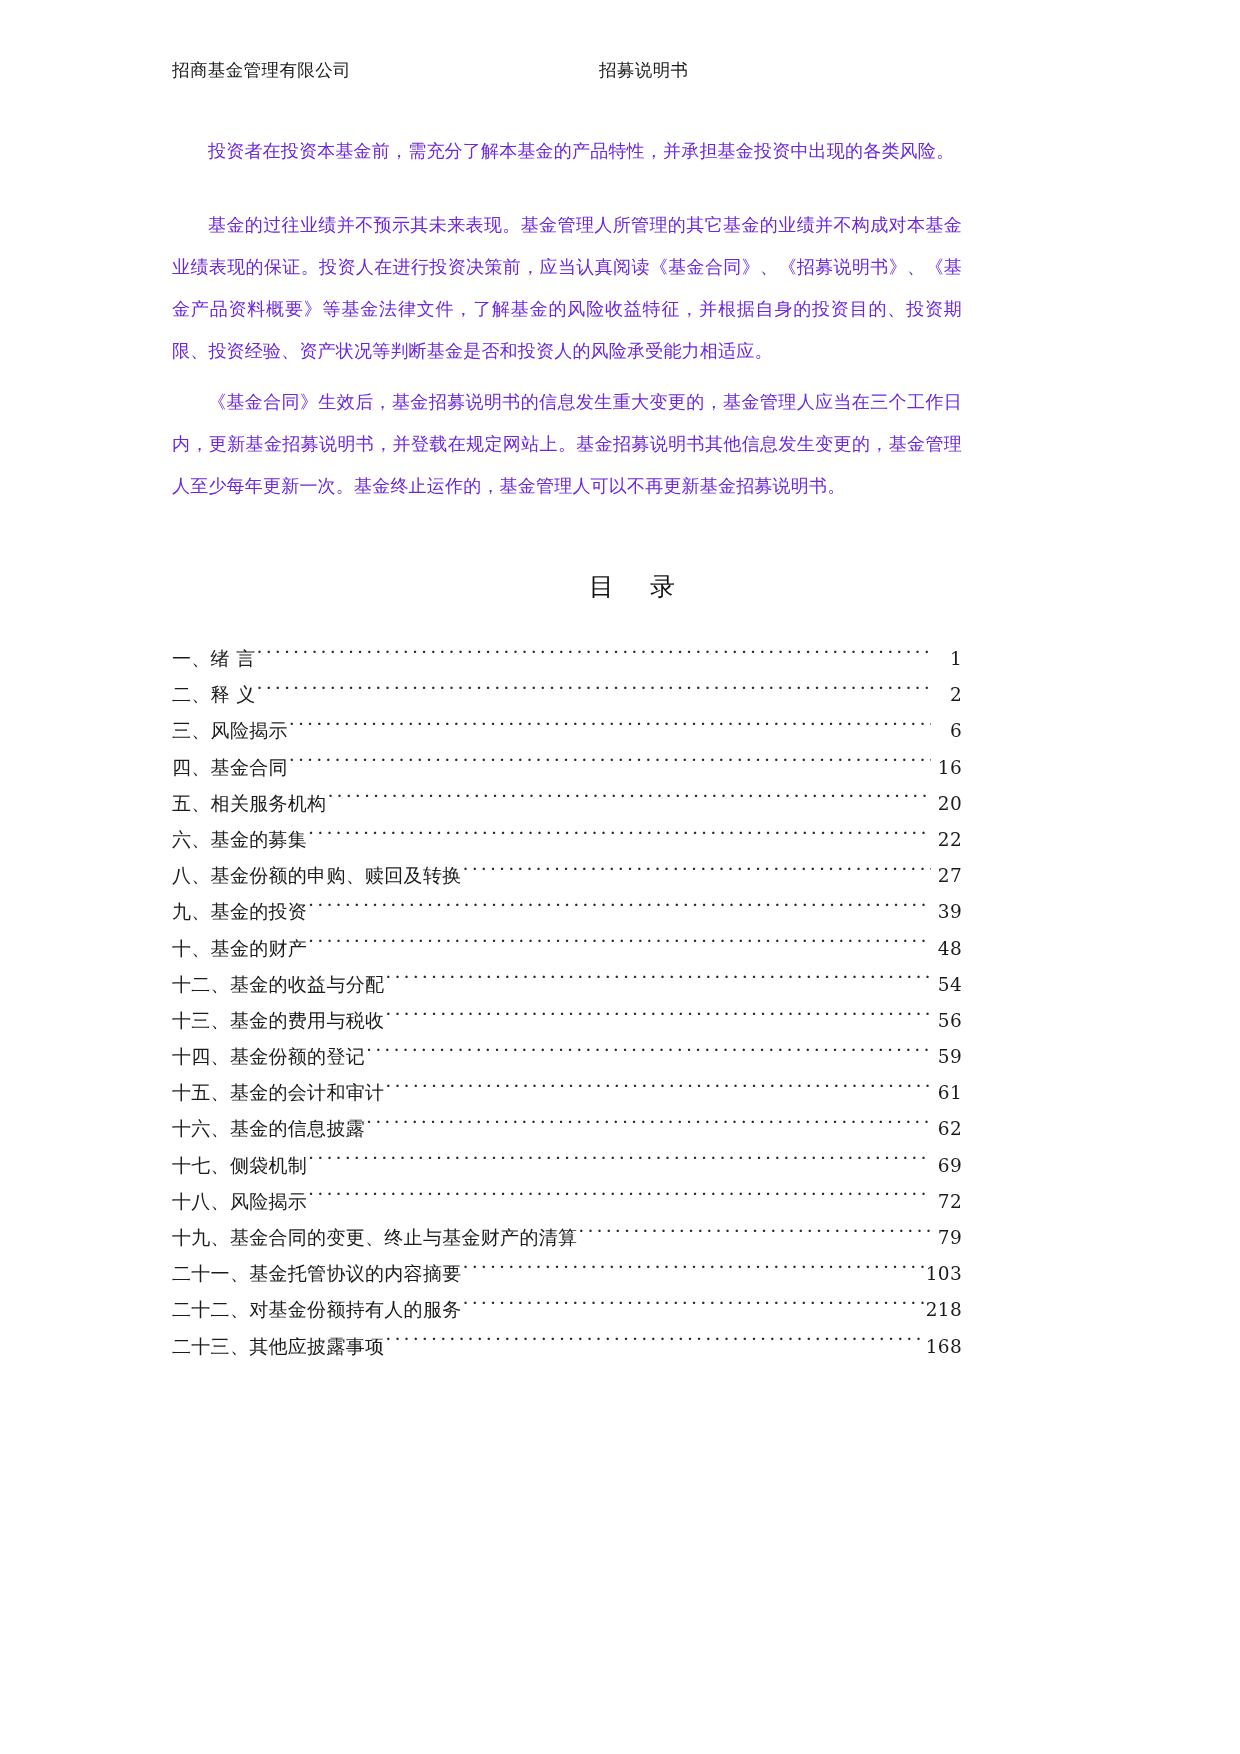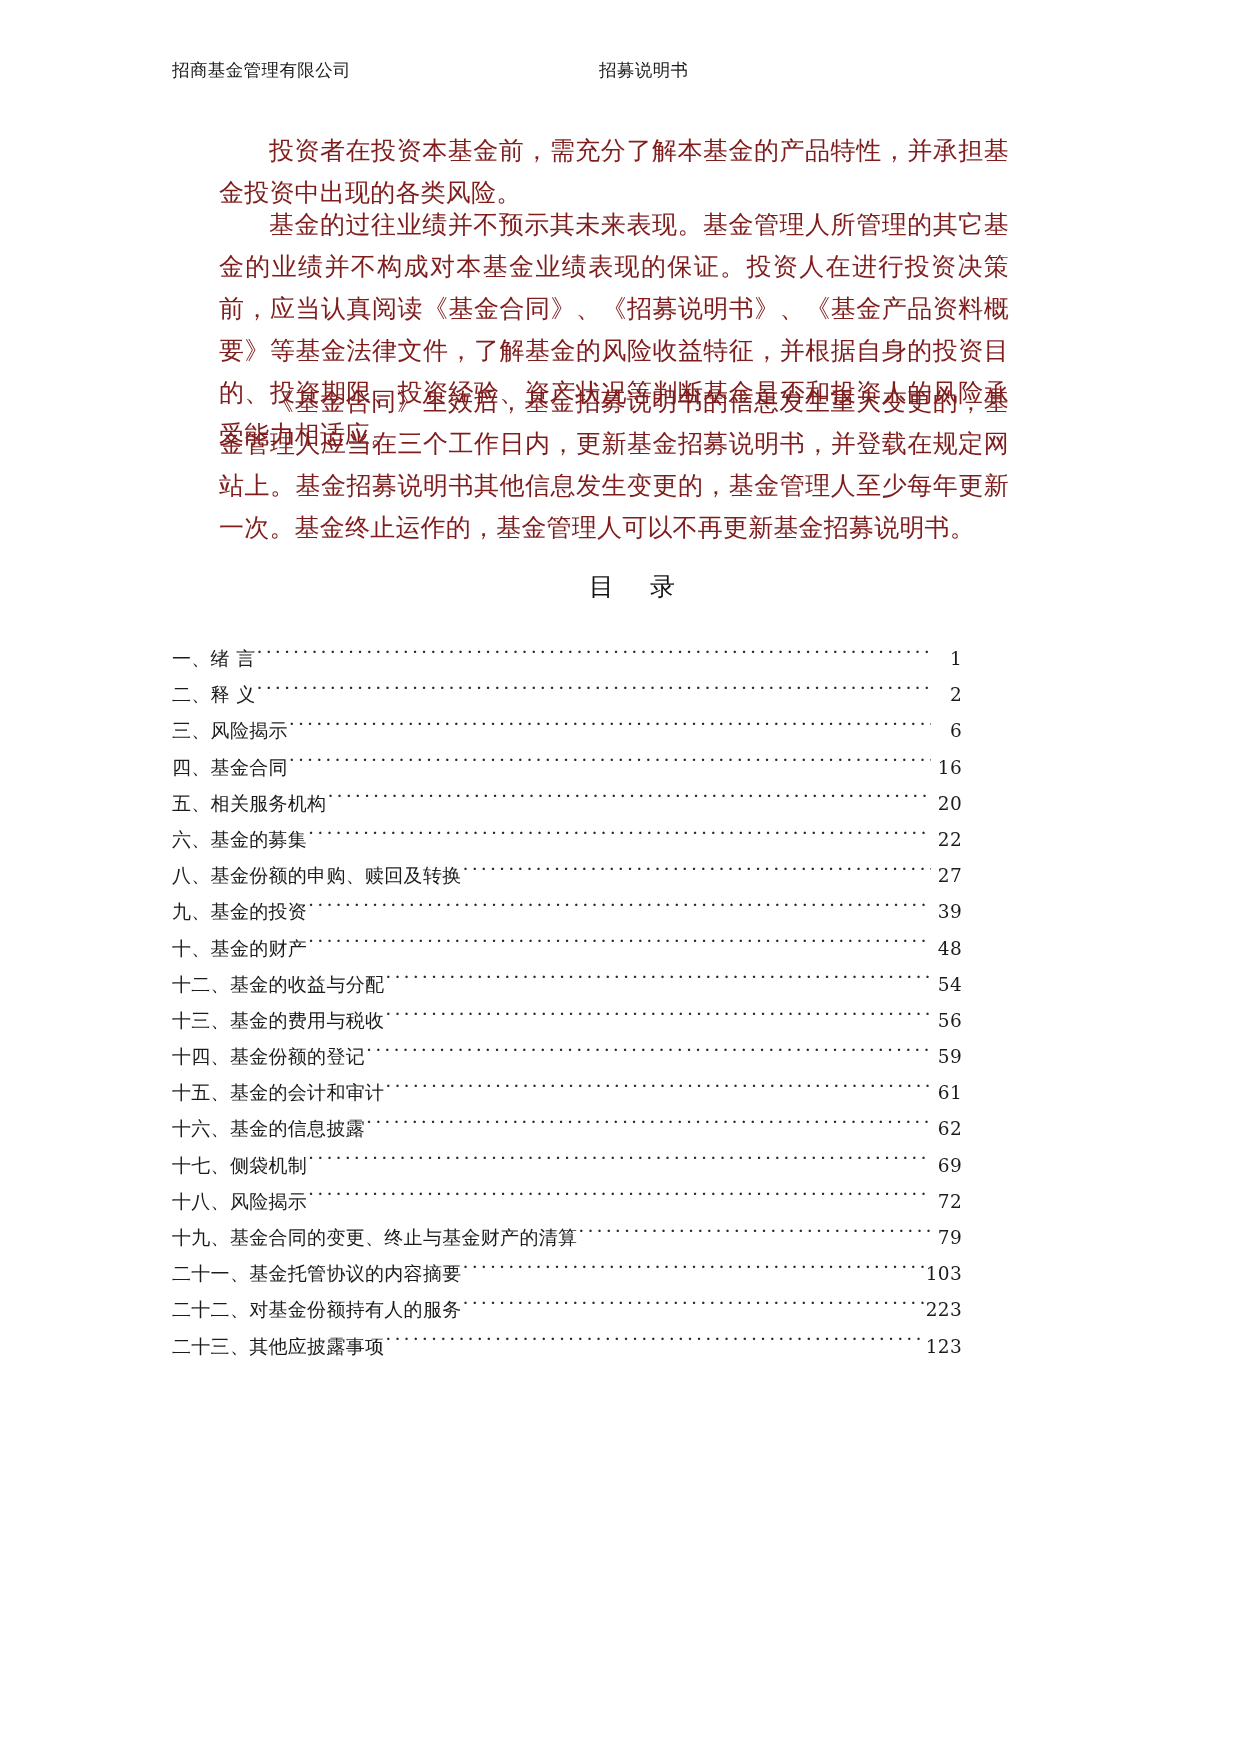--- a/index.html
+++ b/index.html
@@ -36,27 +36,26 @@
   .doc-header .hdr-right {
     margin-left: 248px;
     flex: 0 0 auto;
   }
 
   
   .prose {
     position: absolute;
     left: 172px;
     width: 790px;
-    font-size: 25px;
+    font-size: 18px;
     line-height: 42px;
     text-align: justify;
     text-justify: inter-ideograph;
-    color: #7f1d1d;
+    color: #6d28d9;
     letter-spacing: 0.2px;
-    margin-left: 47px;
   }
   .prose p {
     margin: 0;
     text-indent: 2em;
   }
   #para-block-1 { top: 130px; }
   #para-block-2 { top: 204px; }
   #para-block-3 { top: 381px; }
 
   
@@ -228,22 +227,22 @@
         <span class="toc-page">79</span>
       </div>
       <div class="toc-row">
         <span class="toc-label">二十一、基金托管协议的内容摘要</span>
         <span class="toc-leader"></span>
         <span class="toc-page">103</span>
       </div>
       <div class="toc-row">
         <span class="toc-label">二十二、对基金份额持有人的服务</span>
         <span class="toc-leader"></span>
-        <span class="toc-page">223</span>
+        <span class="toc-page">218</span>
       </div>
       <div class="toc-row">
         <span class="toc-label">二十三、其他应披露事项</span>
         <span class="toc-leader"></span>
-        <span class="toc-page">123</span>
+        <span class="toc-page">168</span>
       </div>
     </div>
 
 </div>
 
 </body></html>

